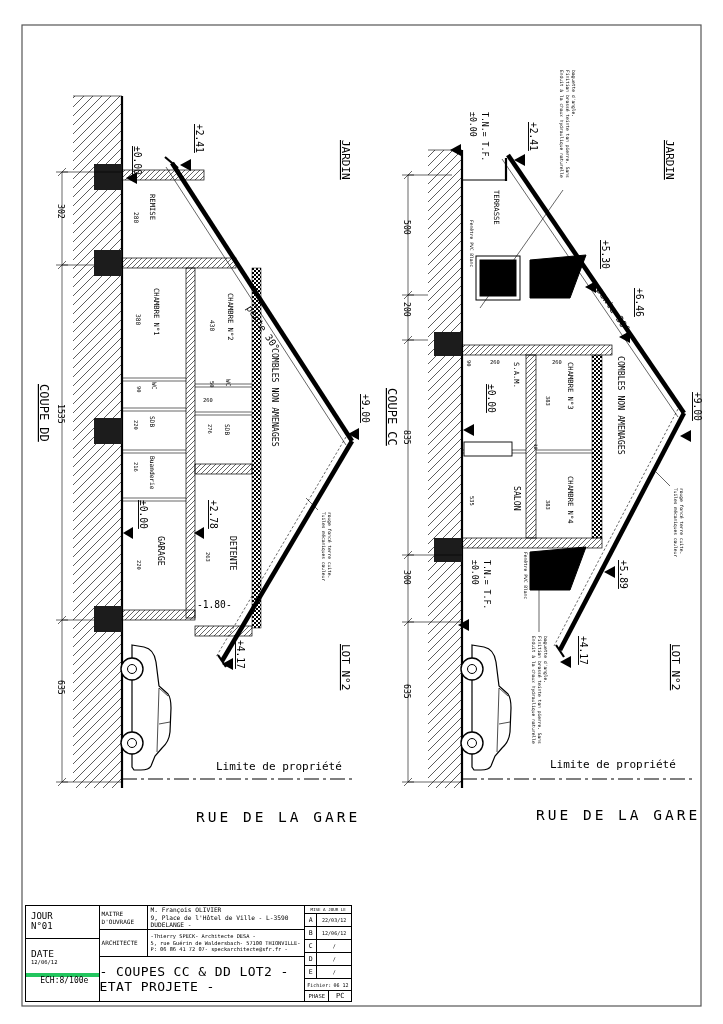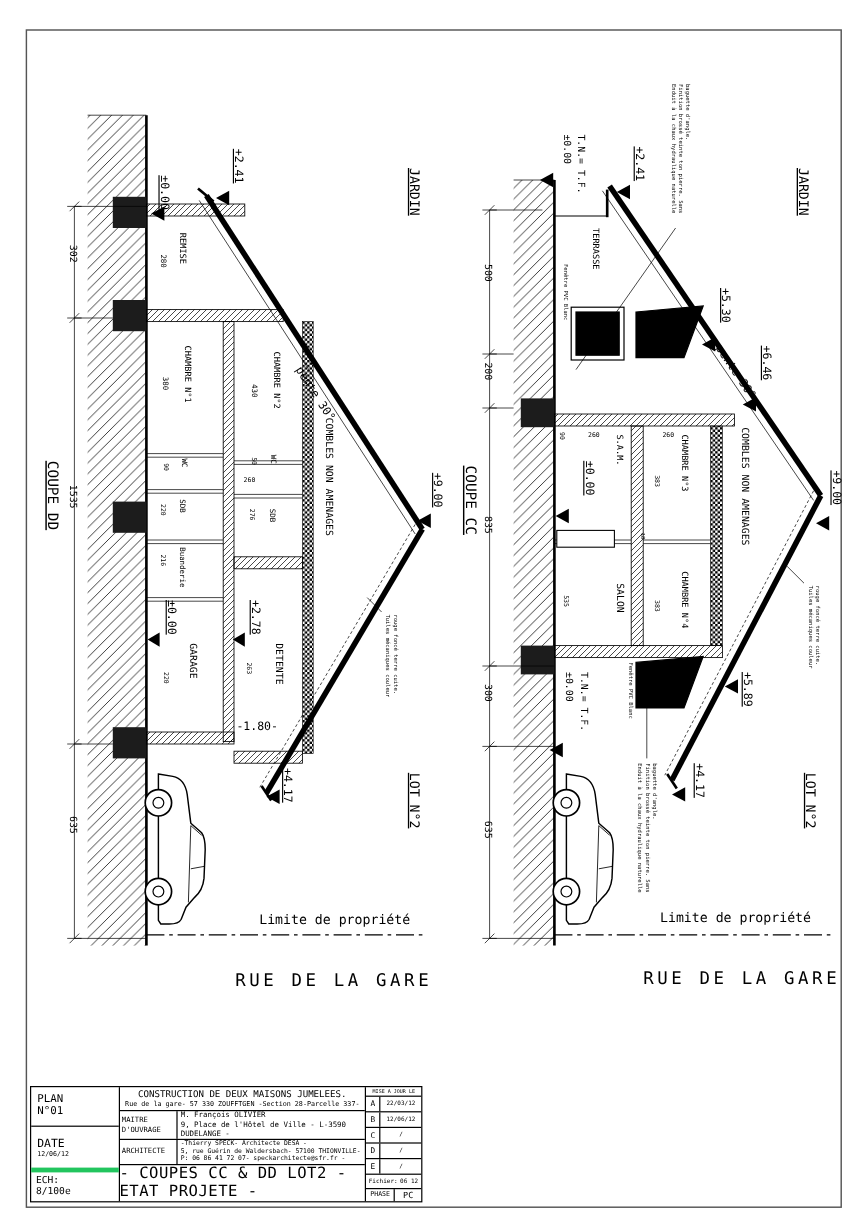--- a/index.html
+++ b/index.html
@@ -21,21 +21,21 @@
   .lim{stroke:#000;stroke-width:1.1;stroke-dasharray:15 4 3 4;fill:none}
   .blk{fill:#000;stroke:#000}
   
   .tb{position:absolute;left:25px;top:905px;width:327px;height:97px;border:1.6px solid #000;
       display:flex;box-sizing:border-box;background:#fff;font-size:7px;color:#000;}
   .tb *{box-sizing:border-box}
   .tb-c1{width:74px;border-right:1px solid #000;display:flex;flex-direction:column}
   .tb-plan{height:33px;border-bottom:1px solid #000;display:flex;flex-direction:column;justify-content:center;padding-left:5px;font-size:9px;line-height:1.1}
   .tb-date{height:38px;border-bottom:4px solid #22c55e;display:flex;flex-direction:column;justify-content:center;padding-left:5px}
   .tb-date .big{font-size:9.5px}.tb-date .small{font-size:5.5px}
-  .tb-ech{flex:1;display:flex;flex-direction:column;justify-content:center;padding-left:4px;font-size:8px;line-height:1.1}
+  .tb-ech{flex:1;display:flex;flex-direction:row;justify-content:center;padding-left:4px;font-size:8px;line-height:1.1}
   .tb-c2{width:206px;display:flex;flex-direction:column}
   .tb-r1{height:32px;border-bottom:1px solid #000;text-align:center;display:flex;flex-direction:column;justify-content:center}
   .tb-title{font-size:7.6px}
   .tb-sub{font-size:5.6px;margin-top:2px}
   .tb-r2{height:24px;border-bottom:1px solid #000;display:flex}
   .tb-r3{height:27px;border-bottom:1px solid #000;display:flex}
   .tb-lbl{width:48px;border-right:1px solid #000;font-size:6px;display:flex;flex-direction:column;justify-content:center;padding-left:2px;line-height:1.2}
   .tb-ct{flex:1;display:flex;flex-direction:column;justify-content:center;padding-left:3px;line-height:1.25}
   .tb-r2 .tb-ct div{font-size:6.2px}
   .tb-r3 .tb-ct div{font-size:5.3px}
@@ -268,37 +268,33 @@
       <text class="t8" transform="rotate(90 404 684)" x="404" y="684">635</text>
     </g>
     <text class="t11 u" transform="rotate(90 388 388)" x="388" y="388">COUPE CC</text>
   </g>
 </svg>
 
 
 <div class="tb">
   <div class="tb-c1">
     <div class="tb-plan">
-      <span>PLAN</span>
+      <span>JOUR</span>
       <span>N°01</span>
     </div>
     <div class="tb-date">
       <span class="big">DATE</span>
       <span class="small">12/06/12</span>
     </div>
     <div class="tb-ech">
       <span>ECH:</span>
       <span>8/100e</span>
     </div>
   </div>
   <div class="tb-c2">
-    <div class="tb-r1">
-      <div class="tb-title">CONSTRUCTION DE DEUX MAISONS JUMELEES.</div>
-      <div class="tb-sub">Rue de la gare- 57 330 ZOUFFTGEN -Section 28-Parcelle 337-</div>
-    </div>
     <div class="tb-r2">
       <div class="tb-lbl">
         <span>MAITRE</span>
         <span>D'OUVRAGE</span>
       </div>
       <div class="tb-ct">
         <div>M. François OLIVIER</div>
         <div>9, Place de l'Hôtel de Ville - L-3590 DUDELANGE -</div>
       </div>
     </div>

